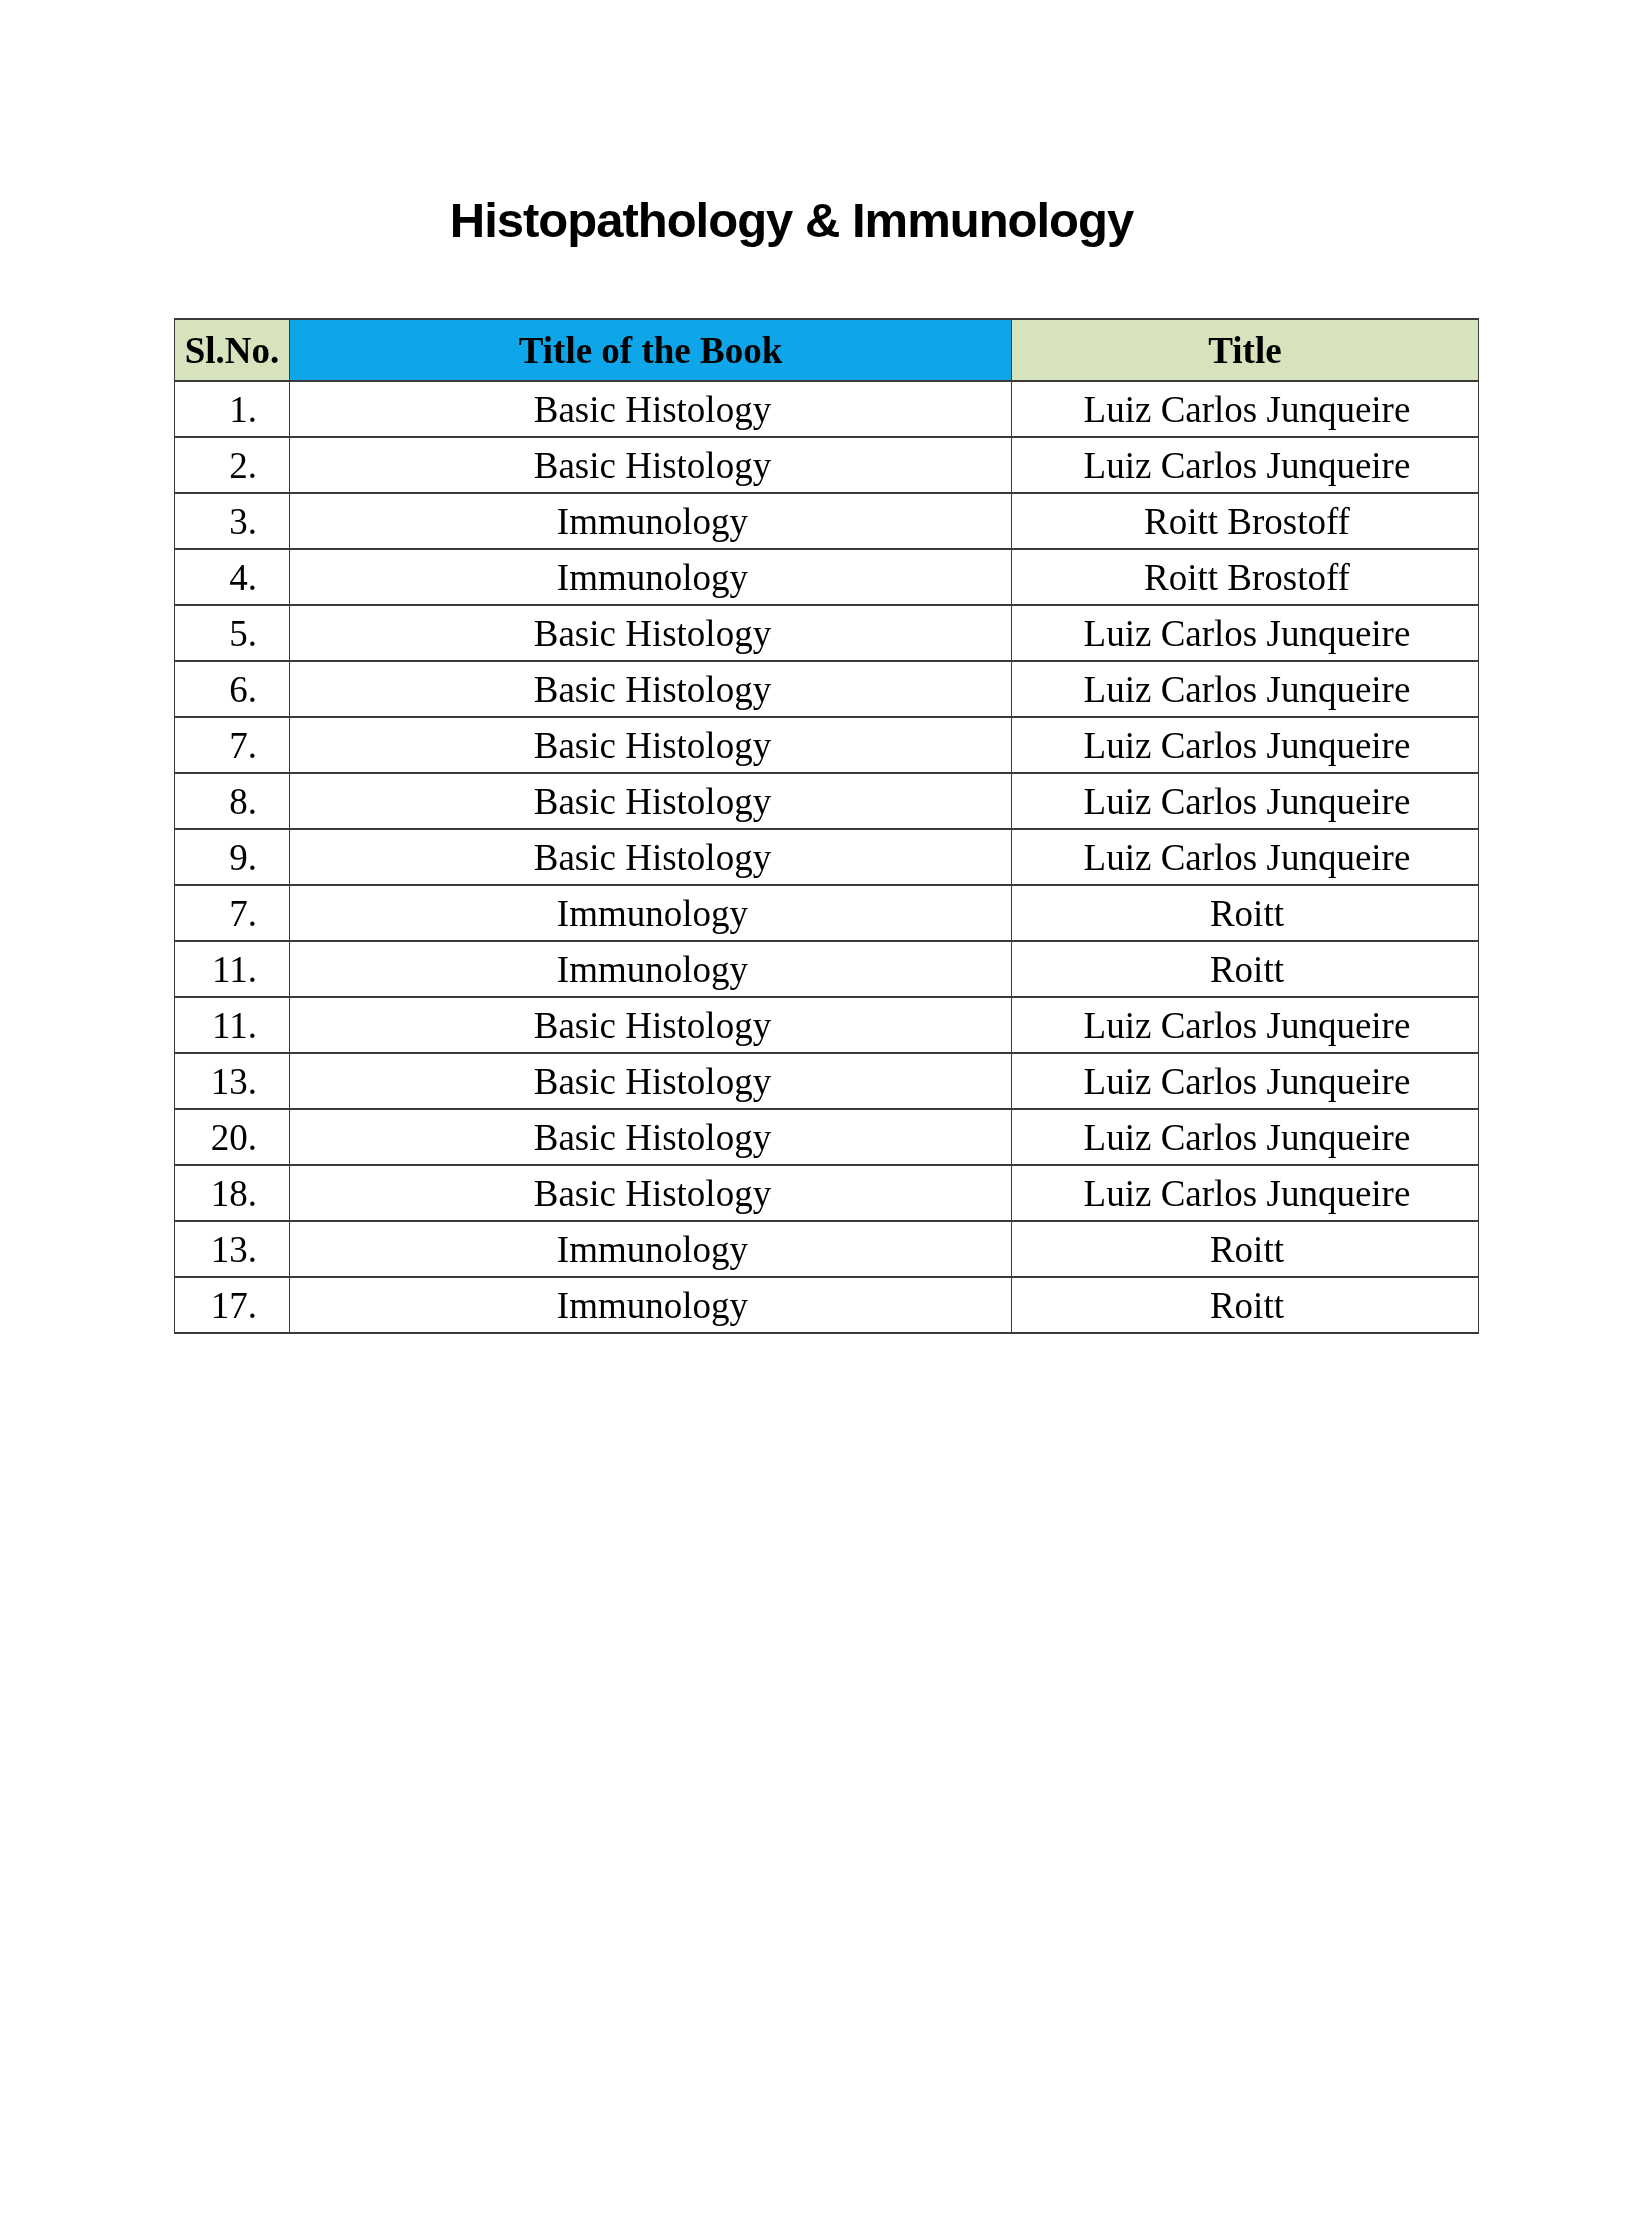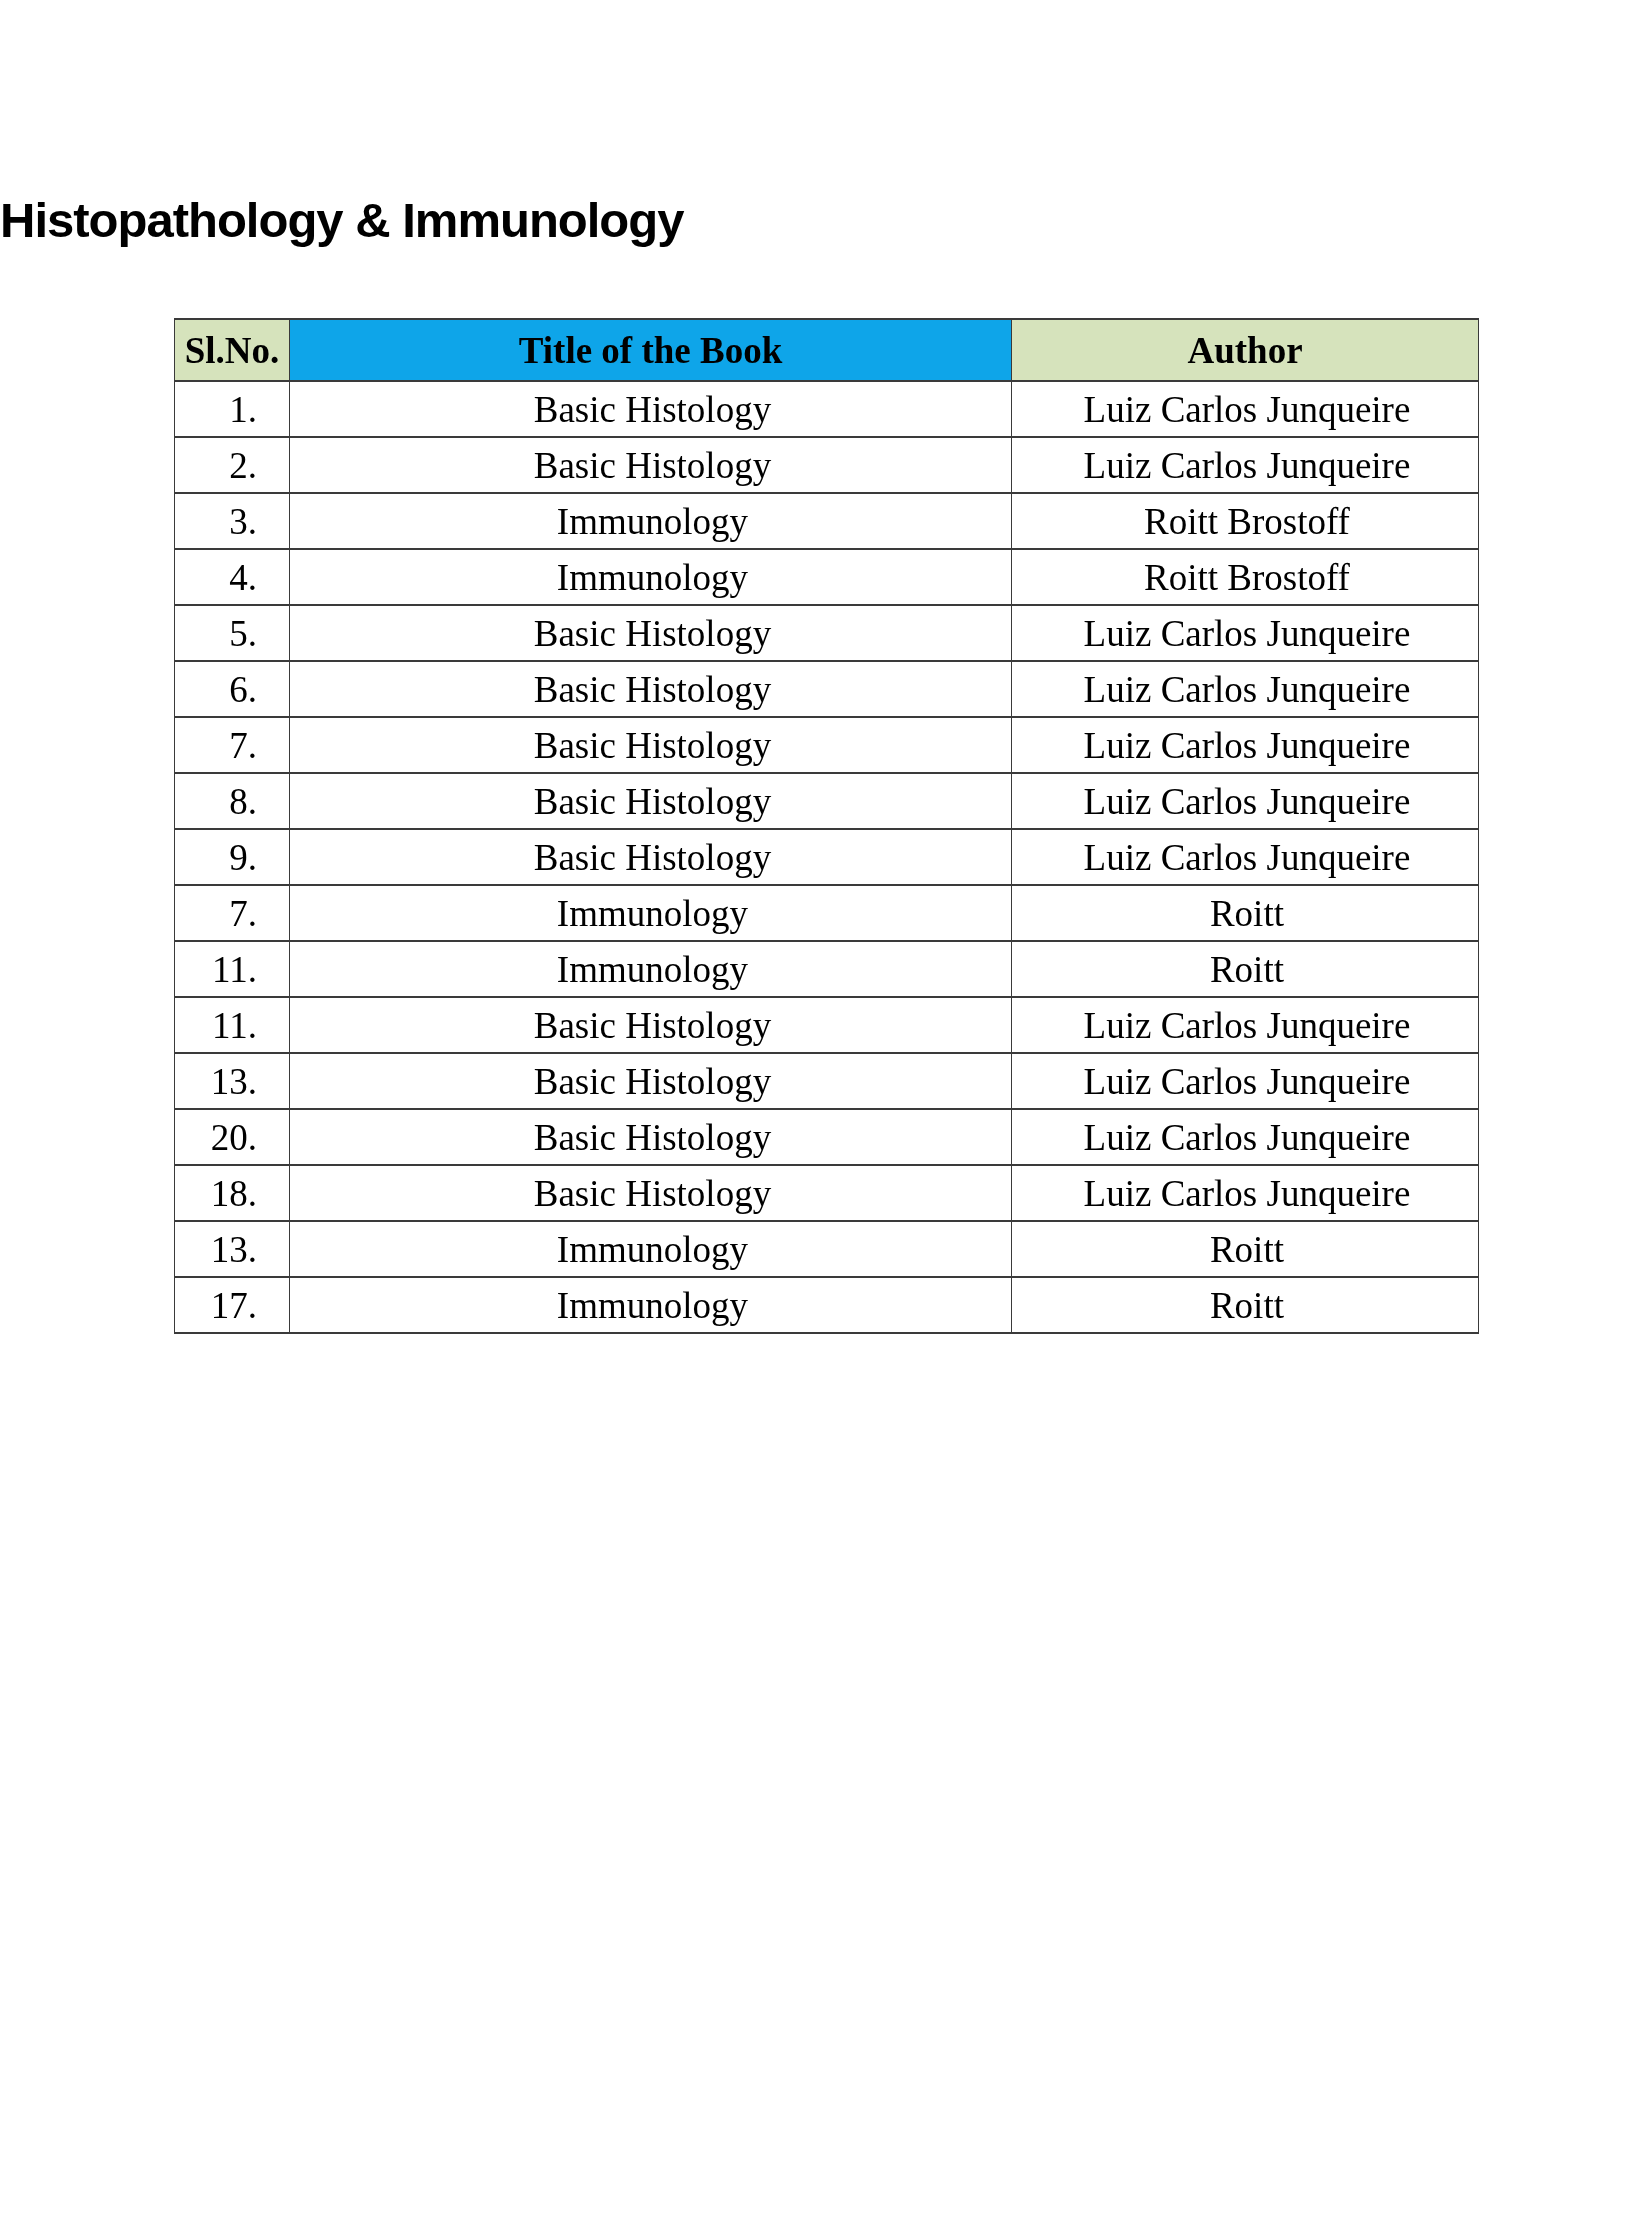--- a/index.html
+++ b/index.html
@@ -20,20 +20,21 @@
     left: 0; top: 0;
     width: 1650px;
     height: 2232px;
     background: #ffffff;
   }
   .page-title {
     position: absolute;
     left: 0;
     top: 192px;
     width: 1583px;
+    text-align: center;
     font-family: "Liberation Sans", sans-serif;
     font-weight: bold;
     font-size: 49px;
     letter-spacing: -1px;
     color: #000000;
   }
   table.books {
     position: absolute;
     left: 174px;
     top: 318px;
@@ -86,21 +87,21 @@
   <table class="books">
     <colgroup>
       <col class="c-sl">
       <col class="c-title">
       <col class="c-auth">
     </colgroup>
     <thead>
       <tr>
         <th style="background: rgb(214, 227, 188);">Sl.No.</th>
         <th style="background: #0ea5e9;">Title of the Book</th>
-        <th style="background: rgb(214, 227, 188);">Author</th>
+        <th style="background: rgb(214, 227, 188);">Title</th>
       </tr>
     </thead>
     <tbody id="rows">
         <tr>
           <td class="num">1.</td>
           <td>Basic Histology</td>
           <td>Luiz Carlos Junqueire</td>
         </tr>
         <tr>
           <td class="num">2.</td>

